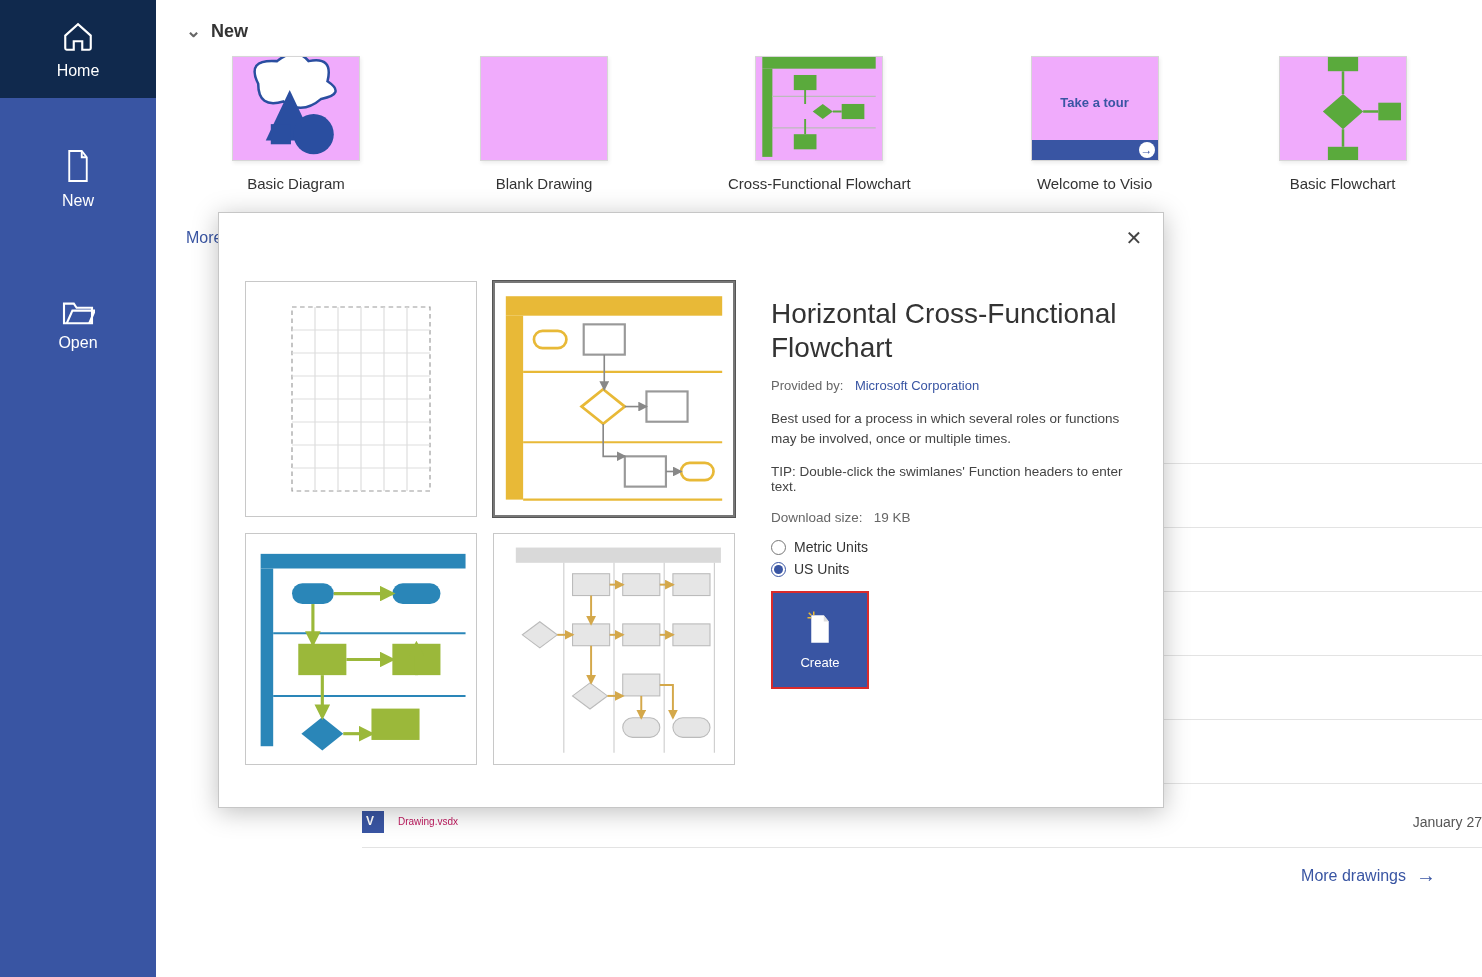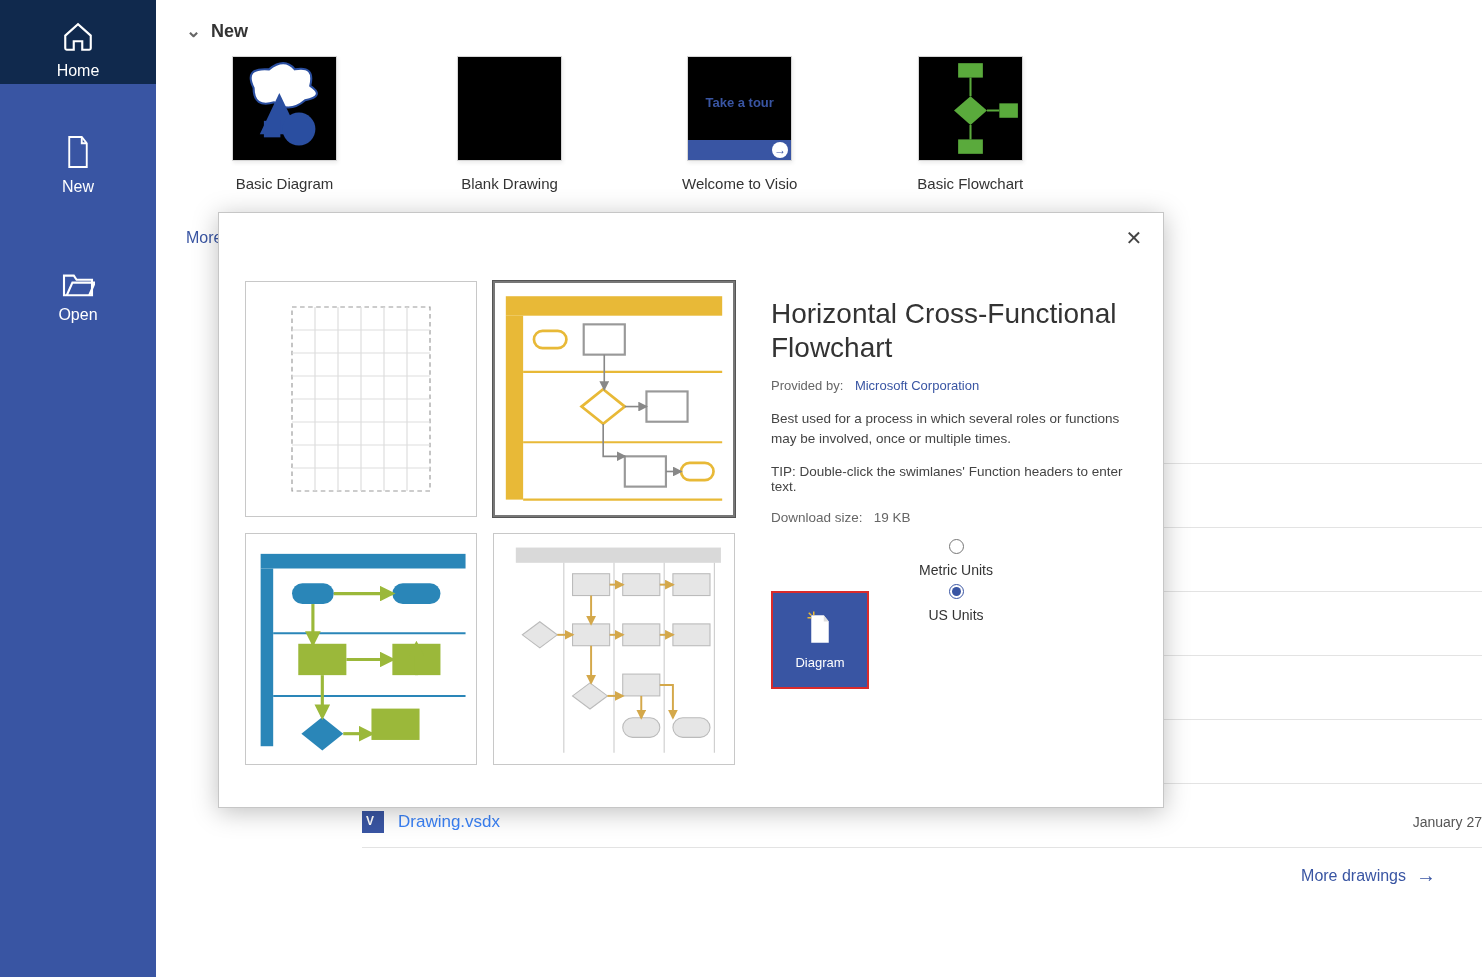--- a/index.html
+++ b/index.html
@@ -14,21 +14,21 @@
   .sidebar {
     position: absolute;
     left: 0; top: 0;
     width: 156px;
     height: 977px;
     background: #3955a3;
     color: #fff;
     text-align: center;
   }
   .sidebar .nav-item {
-    padding: 20px 0 4px;
+    padding: 20px 0 18px;
     cursor: pointer;
   }
   .sidebar .nav-item.active {
     background: #10294d;
   }
   .sidebar .nav-item svg { display: block; margin: 0 auto 8px; }
   .sidebar .nav-item span { font-size: 16px; }
   .main {
     position: absolute;
     left: 156px; top: 0;
@@ -46,22 +46,22 @@
     color: #333;
   }
   .chev { color: #666; }
   .templates-row {
     display: flex;
     gap: 120px;
     padding-left: 46px;
   }
   .template-card { text-align: center; cursor: pointer; }
   .template-thumb {
-    width: 105px; height: 105px;
-    background: #000000;
+    width: 128px; height: 105px;
+    background: #f0abfc;
     border: 1px solid #d6d6d6;
     box-shadow: 1px 2px 4px rgba(0,0,0,0.08);
     margin: 0 auto 14px;
     display: flex; align-items: center; justify-content: center;
     overflow: hidden;
   }
   .template-card .lbl { font-size: 15px; color: #333; white-space: nowrap;}
   .more-link {
     color: #3955a3;
     font-size: 16px;
@@ -92,21 +92,21 @@
   }
   .file-row .ficon {
     width:22px;height:22px; background:#3955a3; margin-right:14px;
     position: relative;
   }
   .file-row .ficon::after{
     content:"V"; color:#fff; font-size:12px; font-weight:bold;
     position:absolute; left:4px; top:3px;
   }
   .file-row .meta { flex:1; }
-  .file-row .meta .fn { font-size:17px; color:#3b82f6;}
+  .file-row .meta .fn { font-size:10px; color:#be185d;}
   .file-row .meta .loc { font-size:13px; color:#666;}
   .file-row .date { font-size:14px; color:#555; }
   
   .modal {
     position: absolute;
     left: 218px; top: 212px;
     width: 946px; height: 596px;
     background: #fff;
     border: 1px solid #c6c6c6;
     box-shadow: 0 4px 24px rgba(0,0,0,0.25);
@@ -143,21 +143,21 @@
     position: absolute;
     left: 552px; top: 84px;
     width: 370px;
   }
   .details h1 { font-size: 28px; font-weight: 400; color: #333; line-height: 1.2; margin-bottom: 14px;}
   .details .prov { font-size: 13px; color: #666; margin-bottom: 16px;}
   .details .prov a { color: #3955a3; text-decoration: none; margin-left: 8px;}
   .details .desc { font-size: 13.5px; color: #444; margin-bottom: 16px; line-height: 1.45;}
   .details .tip { font-size: 13.5px; color: #444; margin-bottom: 16px;}
   .details .dl { font-size: 13.5px; color: #666; margin-bottom: 14px;}
-  .details .radio-row { font-size: 14px; color: #333; margin-bottom: 6px; display:flex; align-items:center; gap:8px; cursor:pointer;flex-direction:column;}
+  .details .radio-row { font-size: 14px; color: #333; margin-bottom: 6px; display:flex; align-items:center; gap:8px; cursor:pointer;}
   .details input[type=radio]{ width:15px; height:15px; accent-color:#3955a3;}
   .create-btn {
     position: absolute;
     left: 552px; top: 378px;
     width: 98px; height: 98px;
     background: #3955a3;
     border: 2px solid #d92b2b;
     color: #fff;
     display: flex; flex-direction: column;
     align-items: center; justify-content: center;
@@ -210,20 +210,36 @@
         </svg>
       </div>
       <div class="lbl">Basic Diagram</div>
     </div>
 
     <div class="template-card">
       <div class="template-thumb"></div>
       <div class="lbl">Blank Drawing</div>
     </div>
 
+    <div class="template-card">
+      <div class="template-thumb">
+        <svg viewBox="0 0 100 100">
+          <rect x="5" y="8" width="90" height="10" fill="#5aaa3c"></rect>
+          <rect x="5" y="18" width="8" height="70" fill="#5aaa3c"></rect>
+          <line x1="13" y1="40" x2="95" y2="40" stroke="#bbb"></line>
+          <line x1="13" y1="65" x2="95" y2="65" stroke="#bbb"></line>
+          <rect x="30" y="23" width="18" height="12" fill="#5aaa3c"></rect>
+          <polygon points="45,52 53,46 61,52 53,58" fill="#5aaa3c"></polygon>
+          <rect x="68" y="46" width="18" height="12" fill="#5aaa3c"></rect>
+          <rect x="30" y="70" width="18" height="12" fill="#5aaa3c"></rect>
+          <path d="M39 35 V46 M61 52 H68 M39 58 V70" stroke="#5aaa3c" stroke-width="1.5" fill="none"></path>
+        </svg>
+      </div>
+      <div class="lbl">Cross-Functional Flowchart</div>
+    </div>
 
     <div class="template-card">
       <div class="template-thumb" style="position:relative;">
         <div style="position:absolute;top:38px;width:100%;color:#3955a3;font-size:13px;font-weight:600;">Take a tour</div>
         <div style="position:absolute;bottom:0;left:0;right:0;height:20px;background:#3955a3;"></div>
         <div style="position:absolute;bottom:2px;right:3px;width:16px;height:16px;border-radius:50%;background:#fff;color:#3955a3;font-size:12px;line-height:16px;">→</div>
       </div>
       <div class="lbl">Welcome to Visio</div>
     </div>
 
@@ -429,15 +445,15 @@
   <div class="create-btn">
     <svg width="30" height="36" viewBox="0 0 24 28">
       <path d="M5 3h10l4 5v17H5z" fill="#fff"></path>
       <path d="M15 3v5h4" fill="#ddd"></path>
       <g stroke="#e8b937" stroke-width="1.2">
           <line x1="5" y1="3" x2="3" y2="1"></line>
           <line x1="5" y1="5" x2="2" y2="5"></line>
           <line x1="7" y1="3" x2="7" y2="0"></line>
         </g>
     </svg>
-    <span>Diagram</span>
+    <span>Create</span>
   </div>
 </div>
 
 </body></html>

